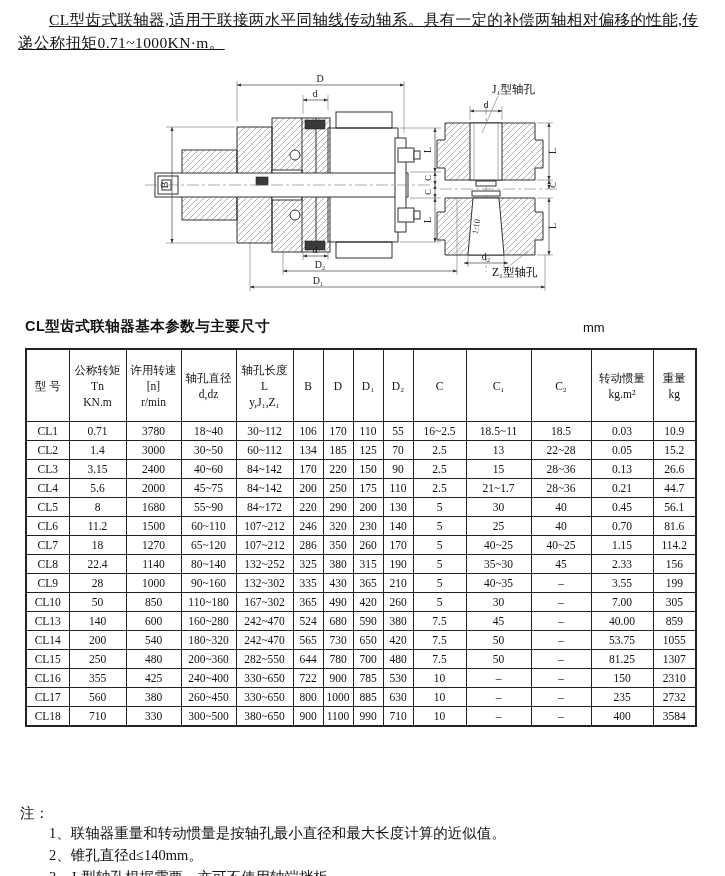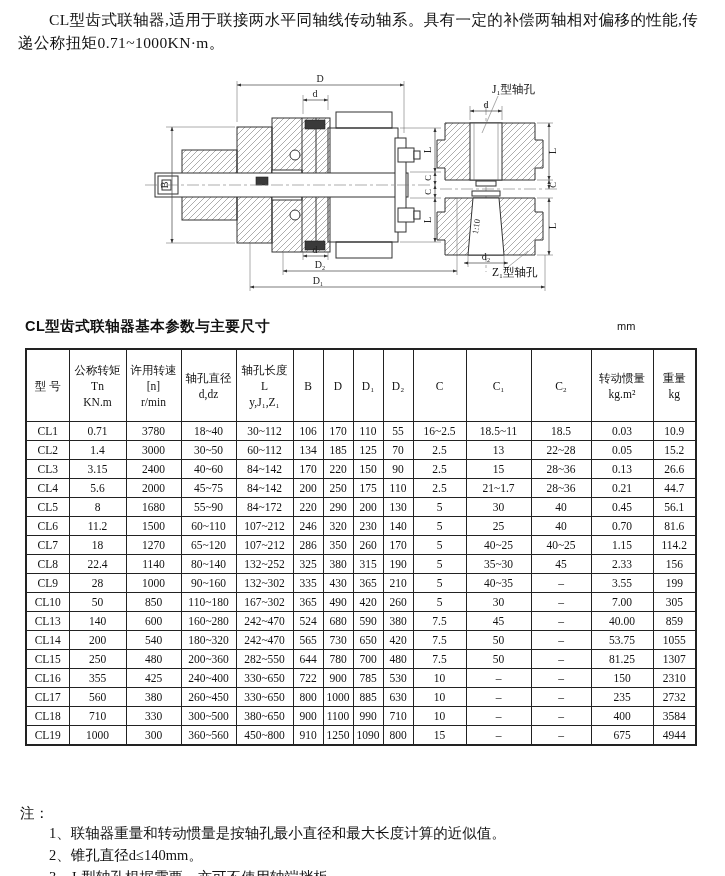--- a/index.html
+++ b/index.html
@@ -3,42 +3,42 @@
 <meta charset="utf-8">
 <style>
   html,body{margin:0;padding:0;}
   body{
     width:725px;height:876px;position:relative;background:#ffffff;
     font-family:"Liberation Serif","DejaVu Serif",serif;color:#111;
     overflow:hidden;
   }
   .intro{
     position:absolute;top:8px;left:18px;width:692px;
-    font-size:15.5px;line-height:23px;text-indent:2em;letter-spacing:.4px;
+    font-size:15.5px;line-height:23px;text-indent:2em;letter-spacing:.4px;text-decoration:underline;
   }
   .drawing{position:absolute;top:70px;left:0;}
   
   .ol{fill:#fff;stroke:#333;stroke-width:1;}
   .ht{fill:url(#hh);stroke:#333;stroke-width:1;}
   .ln{fill:none;stroke:#333;stroke-width:1;}
   .dk{fill:#3a3a3a;stroke:#222;stroke-width:.6;}
   .dim{fill:none;stroke:#444;stroke-width:.7;}
   .ext{fill:none;stroke:#666;stroke-width:.55;}
   .ctr{fill:none;stroke:#777;stroke-width:.6;stroke-dasharray:12 3 3 3;}
   .dt{font-family:"Liberation Serif",serif;font-size:10px;fill:#222;}
   .dt2{font-family:"Liberation Serif",serif;font-size:8.5px;fill:#222;}
   .dl{font-family:"Liberation Serif",serif;font-size:11.5px;fill:#111;}
   .tbl-title{
     position:absolute;top:317px;left:25px;width:670px;text-align:left;
     font-family:"Liberation Sans","DejaVu Sans",sans-serif;
     font-size:14.5px;font-weight:bold;letter-spacing:.5px;
   }
   .tbl-unit{
     position:absolute;top:320px;left:583px;
-    font-family:"Liberation Sans","DejaVu Sans",sans-serif;font-size:11px;margin-left:34px;
+    font-family:"Liberation Sans","DejaVu Sans",sans-serif;font-size:13px;
   }
   table.params{
     position:absolute;top:348px;left:25px;width:670px;
     border-collapse:collapse;table-layout:fixed;
     font-size:11.5px;text-align:center;border:2px solid #222;
   }
   table.params th,table.params td{
     border:1px solid #222;padding:0;overflow:hidden;white-space:nowrap;
   }
   table.params thead th{
@@ -460,36 +460,20 @@
         <td>900</td>
         <td>1100</td>
         <td>990</td>
         <td>710</td>
         <td>10</td>
         <td>–</td>
         <td>–</td>
         <td>400</td>
         <td>3584</td>
       </tr>
-      <tr>
-        <td>CL19</td>
-        <td>1000</td>
-        <td>300</td>
-        <td>360~560</td>
-        <td>450~800</td>
-        <td>910</td>
-        <td>1250</td>
-        <td>1090</td>
-        <td>800</td>
-        <td>15</td>
-        <td>–</td>
-        <td>–</td>
-        <td>675</td>
-        <td>4944</td>
-      </tr>
     </tbody>
 </table>
 
 <div class="notes">
   <span class="notes-prefix">注：</span>
   <div class="notes-items">
     <div>1、联轴器重量和转动惯量是按轴孔最小直径和最大长度计算的近似值。</div>
     <div>2、锥孔直径d≤140mm。</div>
     <div>3、J₁型轴孔根据需要，亦可不使用轴端挡板。</div>
   </div>

